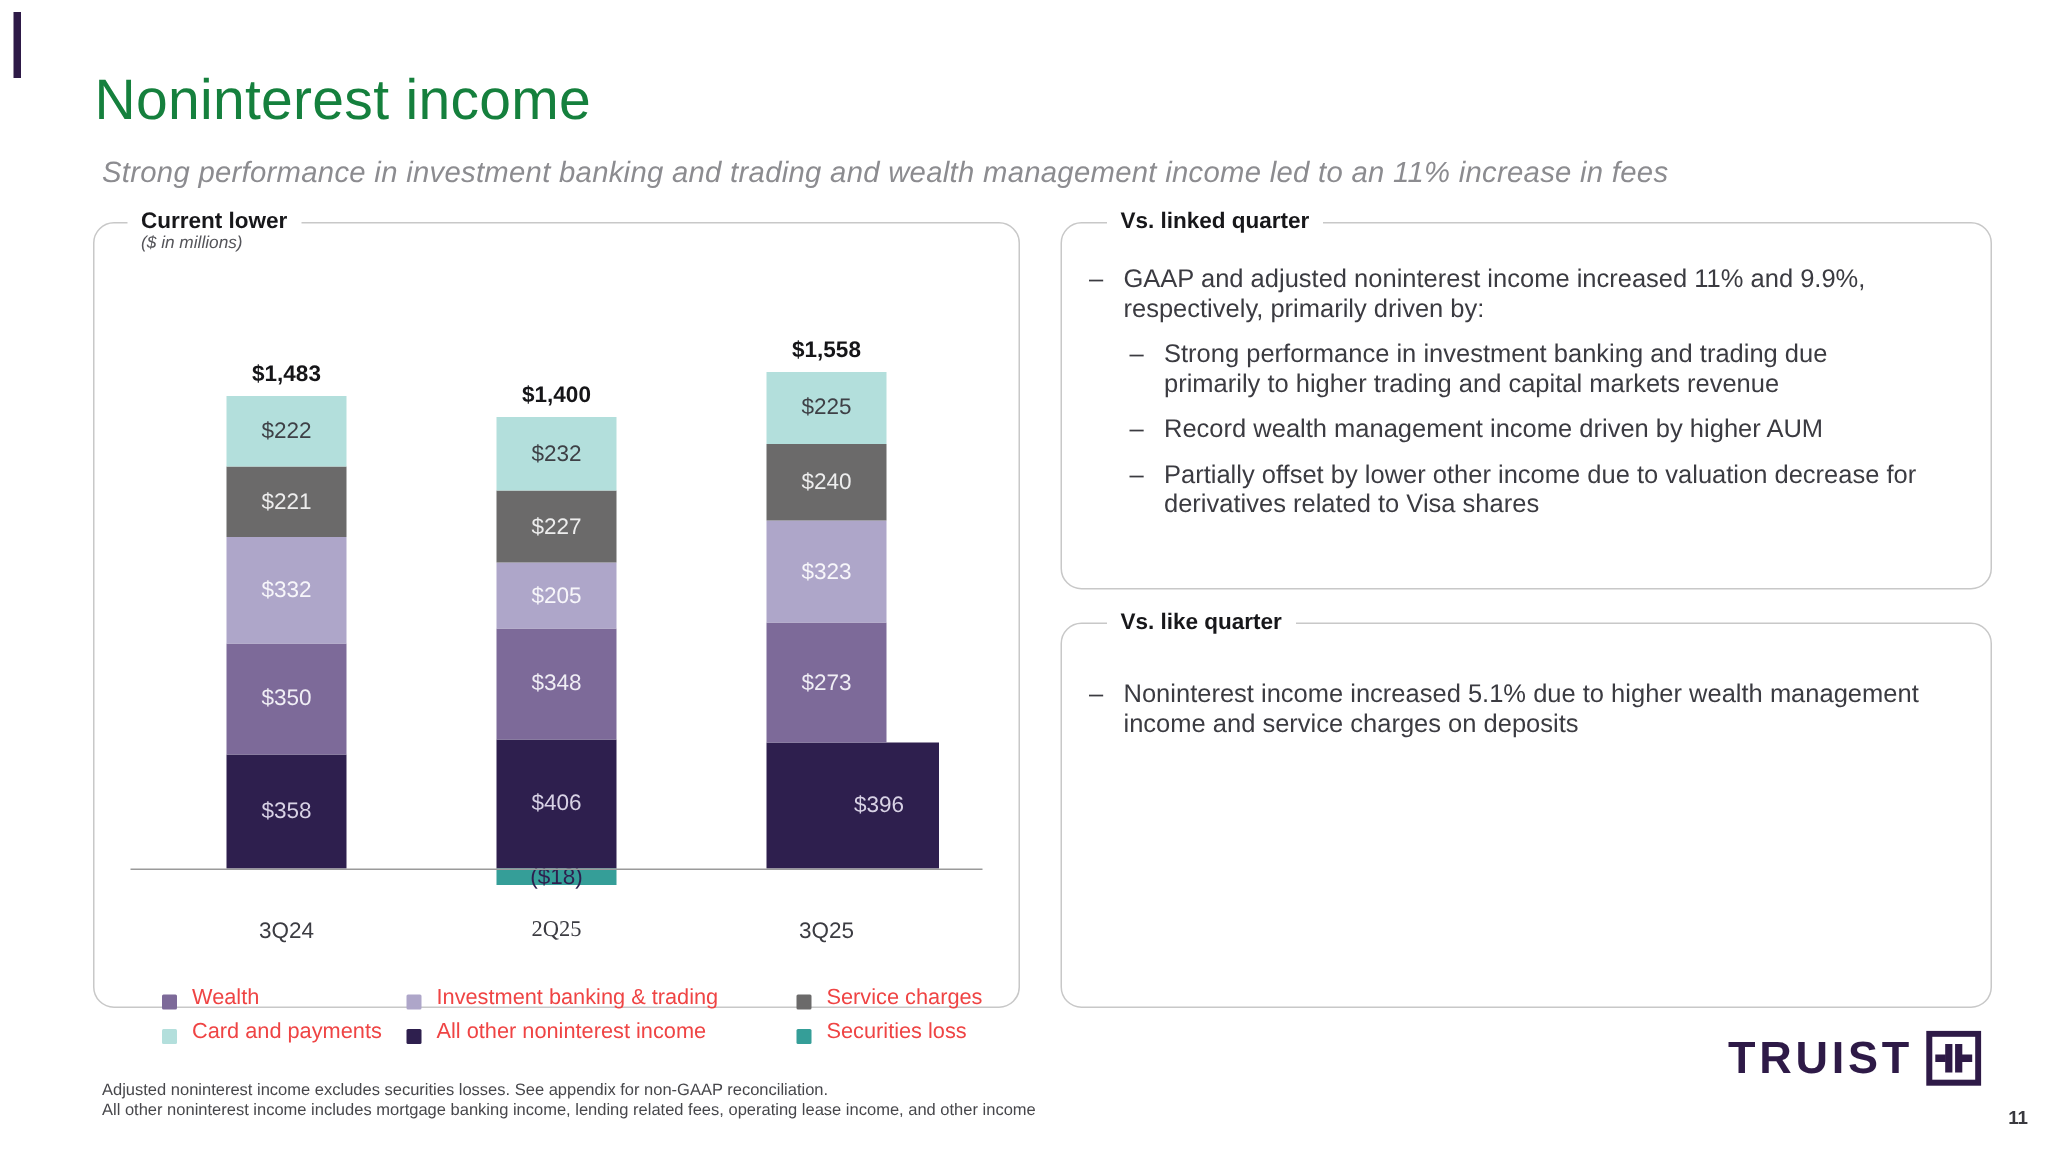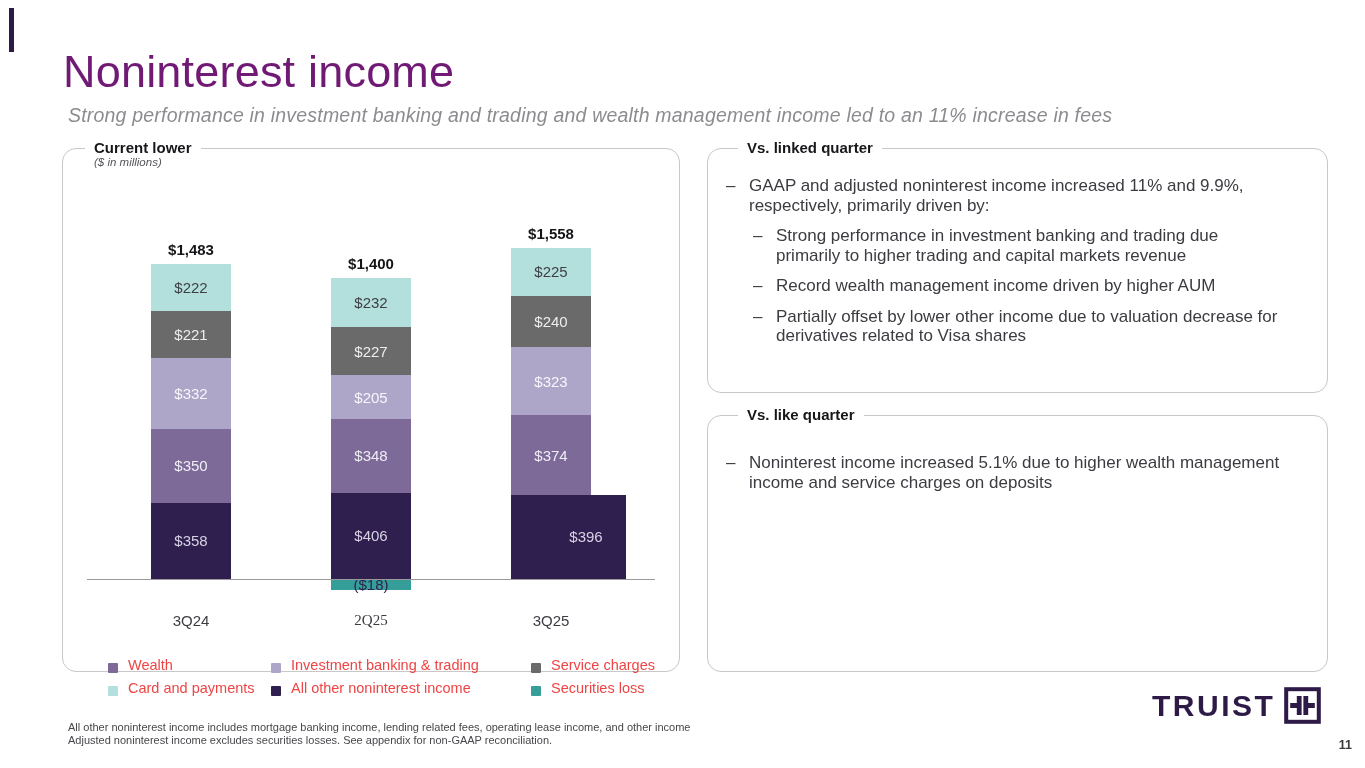--- a/index.html
+++ b/index.html
@@ -2,21 +2,21 @@
 <html><head>
 <meta charset="utf-8">
 <style>
   html,body { margin:0; padding:0; }
   body {
     width:1365px; height:768px; background:#ffffff; position:relative;
     font-family:"Liberation Sans", sans-serif; overflow:hidden;
     -webkit-font-smoothing:antialiased;
   }
   .accent-bar { position:absolute; left:9px; top:8px; width:5px; height:44px; background:#2e1a47; }
-  .title { position:absolute; left:63px; top:46px; font-size:45px; font-weight:400; letter-spacing:0.2px; color:#701a75; }
+  .title { position:absolute; left:63px; top:46px; font-size:38px; font-weight:400; letter-spacing:0.2px; color:#15803d; }
   .subtitle { position:absolute; left:68px; top:104px; font-size:19.5px; font-style:italic; color:#8c8c90; letter-spacing:0.2px; }
 
   .panel { position:absolute; border:1.5px solid #c8c8c8; border-radius:14px; background:#fff; box-sizing:border-box; }
   .panel-label { position:absolute; top:-10px; background:#fff; padding:0 9px; font-size:15px; font-weight:bold; color:#17171a; white-space:nowrap; }
 
   #chart-panel { left:62px; top:148px; width:618px; height:524px; }
   #chart-panel .panel-label { left:22px; }
   .chart-sublabel { position:absolute; left:31px; top:7px; font-size:11.5px; font-style:italic; color:#55555a; }
   .axis-line { position:absolute; left:24px; top:430px; width:568px; height:1px; background:#9a9a9a; }
   .bar-seg { position:absolute; display:flex; align-items:center; justify-content:center; font-size:15px; overflow:visible; }
@@ -64,21 +64,21 @@
       <div class="cat-label" style="left: 58px;">3Q24</div>
       <div class="bar-seg" style="left: 268px; width: 80px; top: 343.763px; height: 86.2374px; background: rgb(46, 31, 78); color: rgb(216, 210, 229);">$406</div>
       <div class="bar-seg" style="left: 268px; width: 80px; top: 269.845px; height: 73.9177px; background: rgb(125, 106, 153); color: rgb(240, 238, 245);">$348</div>
       <div class="bar-seg" style="left: 268px; width: 80px; top: 226.301px; height: 43.5435px; background: rgb(174, 166, 201); color: rgb(247, 246, 250);">$205</div>
       <div class="bar-seg" style="left: 268px; width: 80px; top: 178.085px; height: 48.2165px; background: rgb(107, 106, 106); color: rgb(237, 237, 237);">$227</div>
       <div class="bar-seg" style="left: 268px; width: 80px; top: 128.806px; height: 49.2785px; background: rgb(179, 223, 220); color: rgb(62, 64, 70);">$232</div>
       <div class="bar-seg" style="left: 268px; width: 80px; top: 430px; height: 11px; background: rgb(53, 158, 152); color: rgb(46, 31, 78);">($18)</div>
       <div class="bar-total" style="left: 238px; top: 105.806px;">$1,400</div>
       <div class="cat-label" style="left: 238px; font-family: Liberation Serif, serif;">2Q25</div>
       <div class="bar-seg" style="left: 448px; width: 80px; top: 345.887px; height: 84.1133px; background: rgb(46, 31, 78); color: rgb(216, 210, 229); padding-left: 35px;">$396</div>
-      <div class="bar-seg" style="left: 448px; width: 80px; top: 266.446px; height: 79.4403px; background: rgb(125, 106, 153); color: rgb(240, 238, 245);">$374</div>
+      <div class="bar-seg" style="left: 448px; width: 80px; top: 266.446px; height: 79.4403px; background: rgb(125, 106, 153); color: rgb(240, 238, 245);">$273</div>
       <div class="bar-seg" style="left: 448px; width: 80px; top: 197.839px; height: 68.6076px; background: rgb(174, 166, 201); color: rgb(247, 246, 250);">$323</div>
       <div class="bar-seg" style="left: 448px; width: 80px; top: 146.861px; height: 50.9777px; background: rgb(107, 106, 106); color: rgb(237, 237, 237);">$240</div>
       <div class="bar-seg" style="left: 448px; width: 80px; top: 99.0695px; height: 47.7916px; background: rgb(179, 223, 220); color: rgb(62, 64, 70);">$225</div>
       <div class="bar-total" style="left: 418px; top: 76.0695px;">$1,558</div>
       <div class="cat-label" style="left: 418px;">3Q25</div>
     </div>
   <div class="axis-line"></div>
   <div id="legend">
       <div class="legend-item" style="left: 45px; top: 471px;">
         <span class="legend-swatch" style="background: rgb(125, 106, 153);"></span>
@@ -122,22 +122,22 @@
 
 <div class="panel" id="panel-like">
   <div class="panel-label">Vs. like quarter</div>
   <div class="bullets" id="like-bullets">
       <div class="bullet l1"><span class="dash">–</span><span class="txt">Noninterest income increased 5.1% due to higher wealth management
 income and service charges on deposits</span></div>
     </div>
 </div>
 
 <div class="footnotes" id="footnotes">
+    <div>Adjusted noninterest income excludes securities losses. See appendix for non-GAAP reconciliation.</div>
     <div>All other noninterest income includes mortgage banking income, lending related fees, operating lease income, and other income</div>
-    <div>Adjusted noninterest income excludes securities losses. See appendix for non-GAAP reconciliation.</div>
   </div>
 
 <div class="logo">
   <span class="logo-word">TRUIST</span>
   <svg class="logo-mark" viewBox="0 0 37 37">
     <rect x="2.2" y="2.2" width="32.6" height="32.6" fill="none" stroke="#2e1a47" stroke-width="4"></rect>
     <rect x="6.2" y="16" width="7" height="5" fill="#2e1a47"></rect>
     <rect x="12.8" y="9" width="4.8" height="19" fill="#2e1a47"></rect>
     <rect x="19.4" y="9" width="4.8" height="19" fill="#2e1a47"></rect>
     <rect x="23.8" y="16" width="7" height="5" fill="#2e1a47"></rect>

